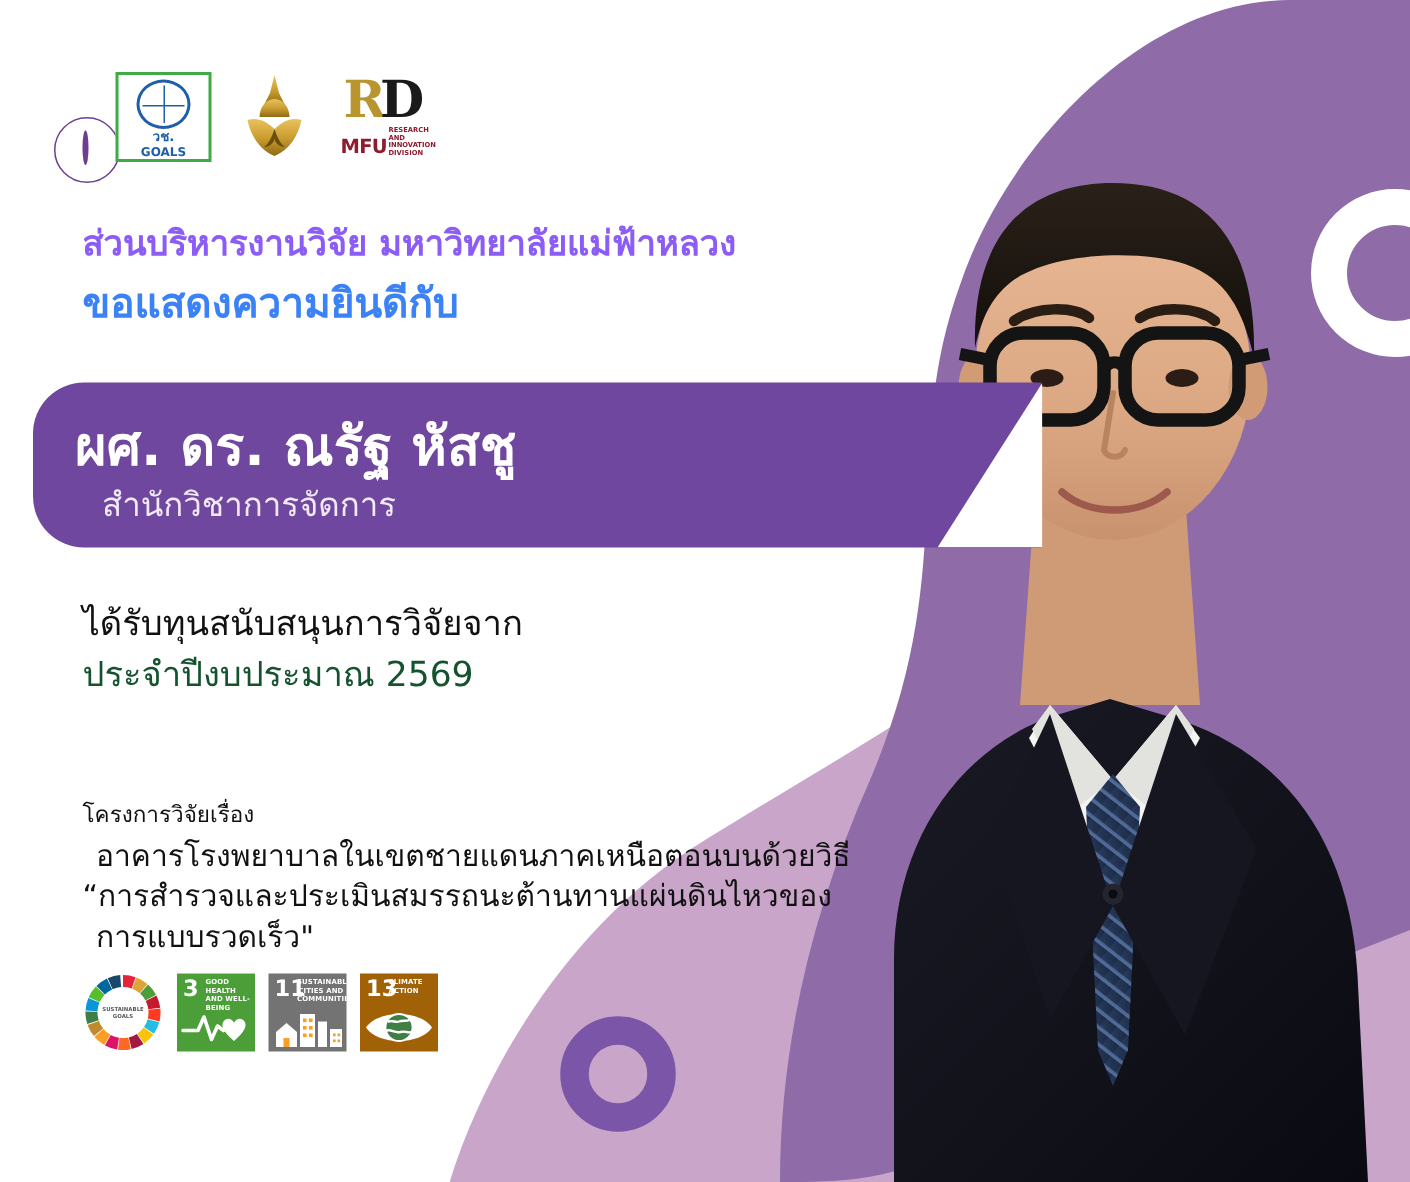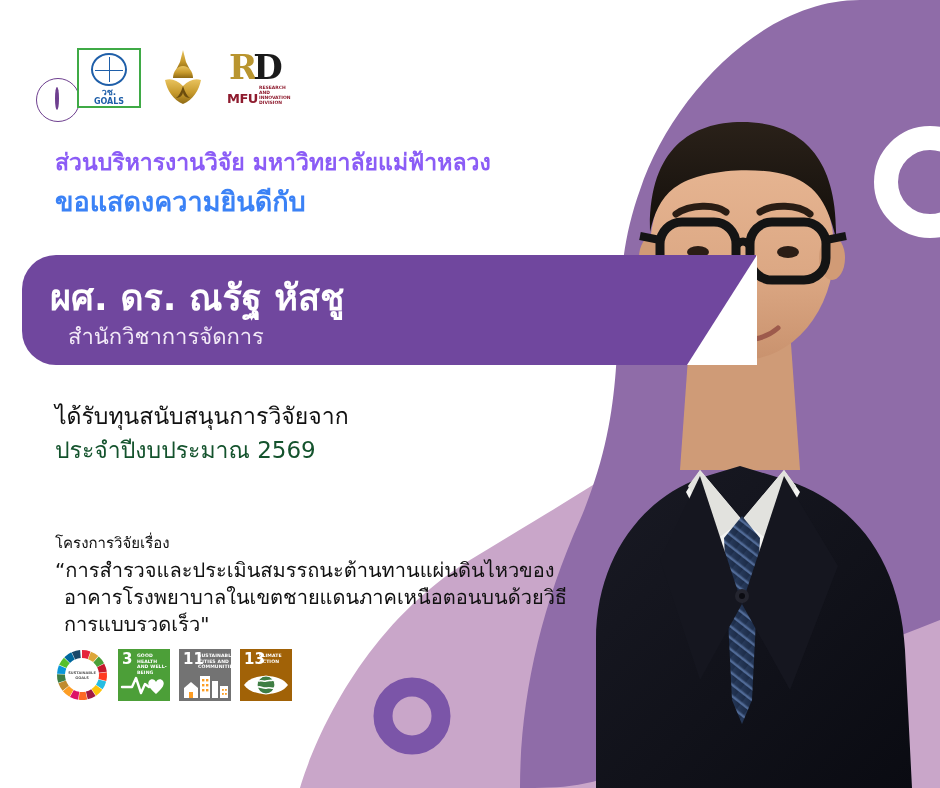--- a/index.html
+++ b/index.html
@@ -94,21 +94,21 @@
     letter-spacing:0px;white-space:nowrap;
   }
   .congrats-line{
     position:absolute;left:55px;top:180px;z-index:6;
     font-size:27px;font-weight:bold;color:#3b82f6;
     white-space:nowrap;
   }
 
   
   .name-banner{
-    position:absolute;left:22px;top:255px;width:734px;height:110px;
+    position:absolute;left:22px;top:255px;width:672px;height:110px;
     background:#70479e;
     border-radius:34px 0 0 34px;
     z-index:5;
   }
   .name-banner:after{
     
     content:"";position:absolute;right:-1px;top:0;width:70px;height:110px;
     background:#ffffff;
     clip-path:polygon(100% 0,100% 100%,0 100%);
   }
@@ -332,22 +332,22 @@
     <div class="dept-text">สำนักวิชาการจัดการ</div>
   </div>
 
   <div class="fund">
     <div class="fund-l1">ได้รับทุนสนับสนุนการวิจัยจาก</div>
     <div class="fund-l3">ประจำปีงบประมาณ 2569</div>
   </div>
 
   <div class="project">
     <div class="proj-title">โครงการวิจัยเรื่อง</div>
+    <div class="proj-line ind">อาคารโรงพยาบาลในเขตชายแดนภาคเหนือตอนบนด้วยวิธี</div>
     <div class="proj-line">“การสำรวจและประเมินสมรรถนะต้านทานแผ่นดินไหวของ</div>
-    <div class="proj-line ind">อาคารโรงพยาบาลในเขตชายแดนภาคเหนือตอนบนด้วยวิธี</div>
     <div class="proj-line ind">การแบบรวดเร็ว"</div>
   </div>
 
   <div class="sdg-row">
 
     <span class="sdg-wheel">
       <svg viewBox="0 0 54 54" xmlns="http://www.w3.org/2000/svg">
         <g transform="translate(27,27)">
           <g fill="none" stroke-width="8" stroke-linecap="butt">
             <path d="M0,-21 A21,21 0 0 1 7.1,-19.8" stroke="#e5243b" transform="rotate(0)"></path>

